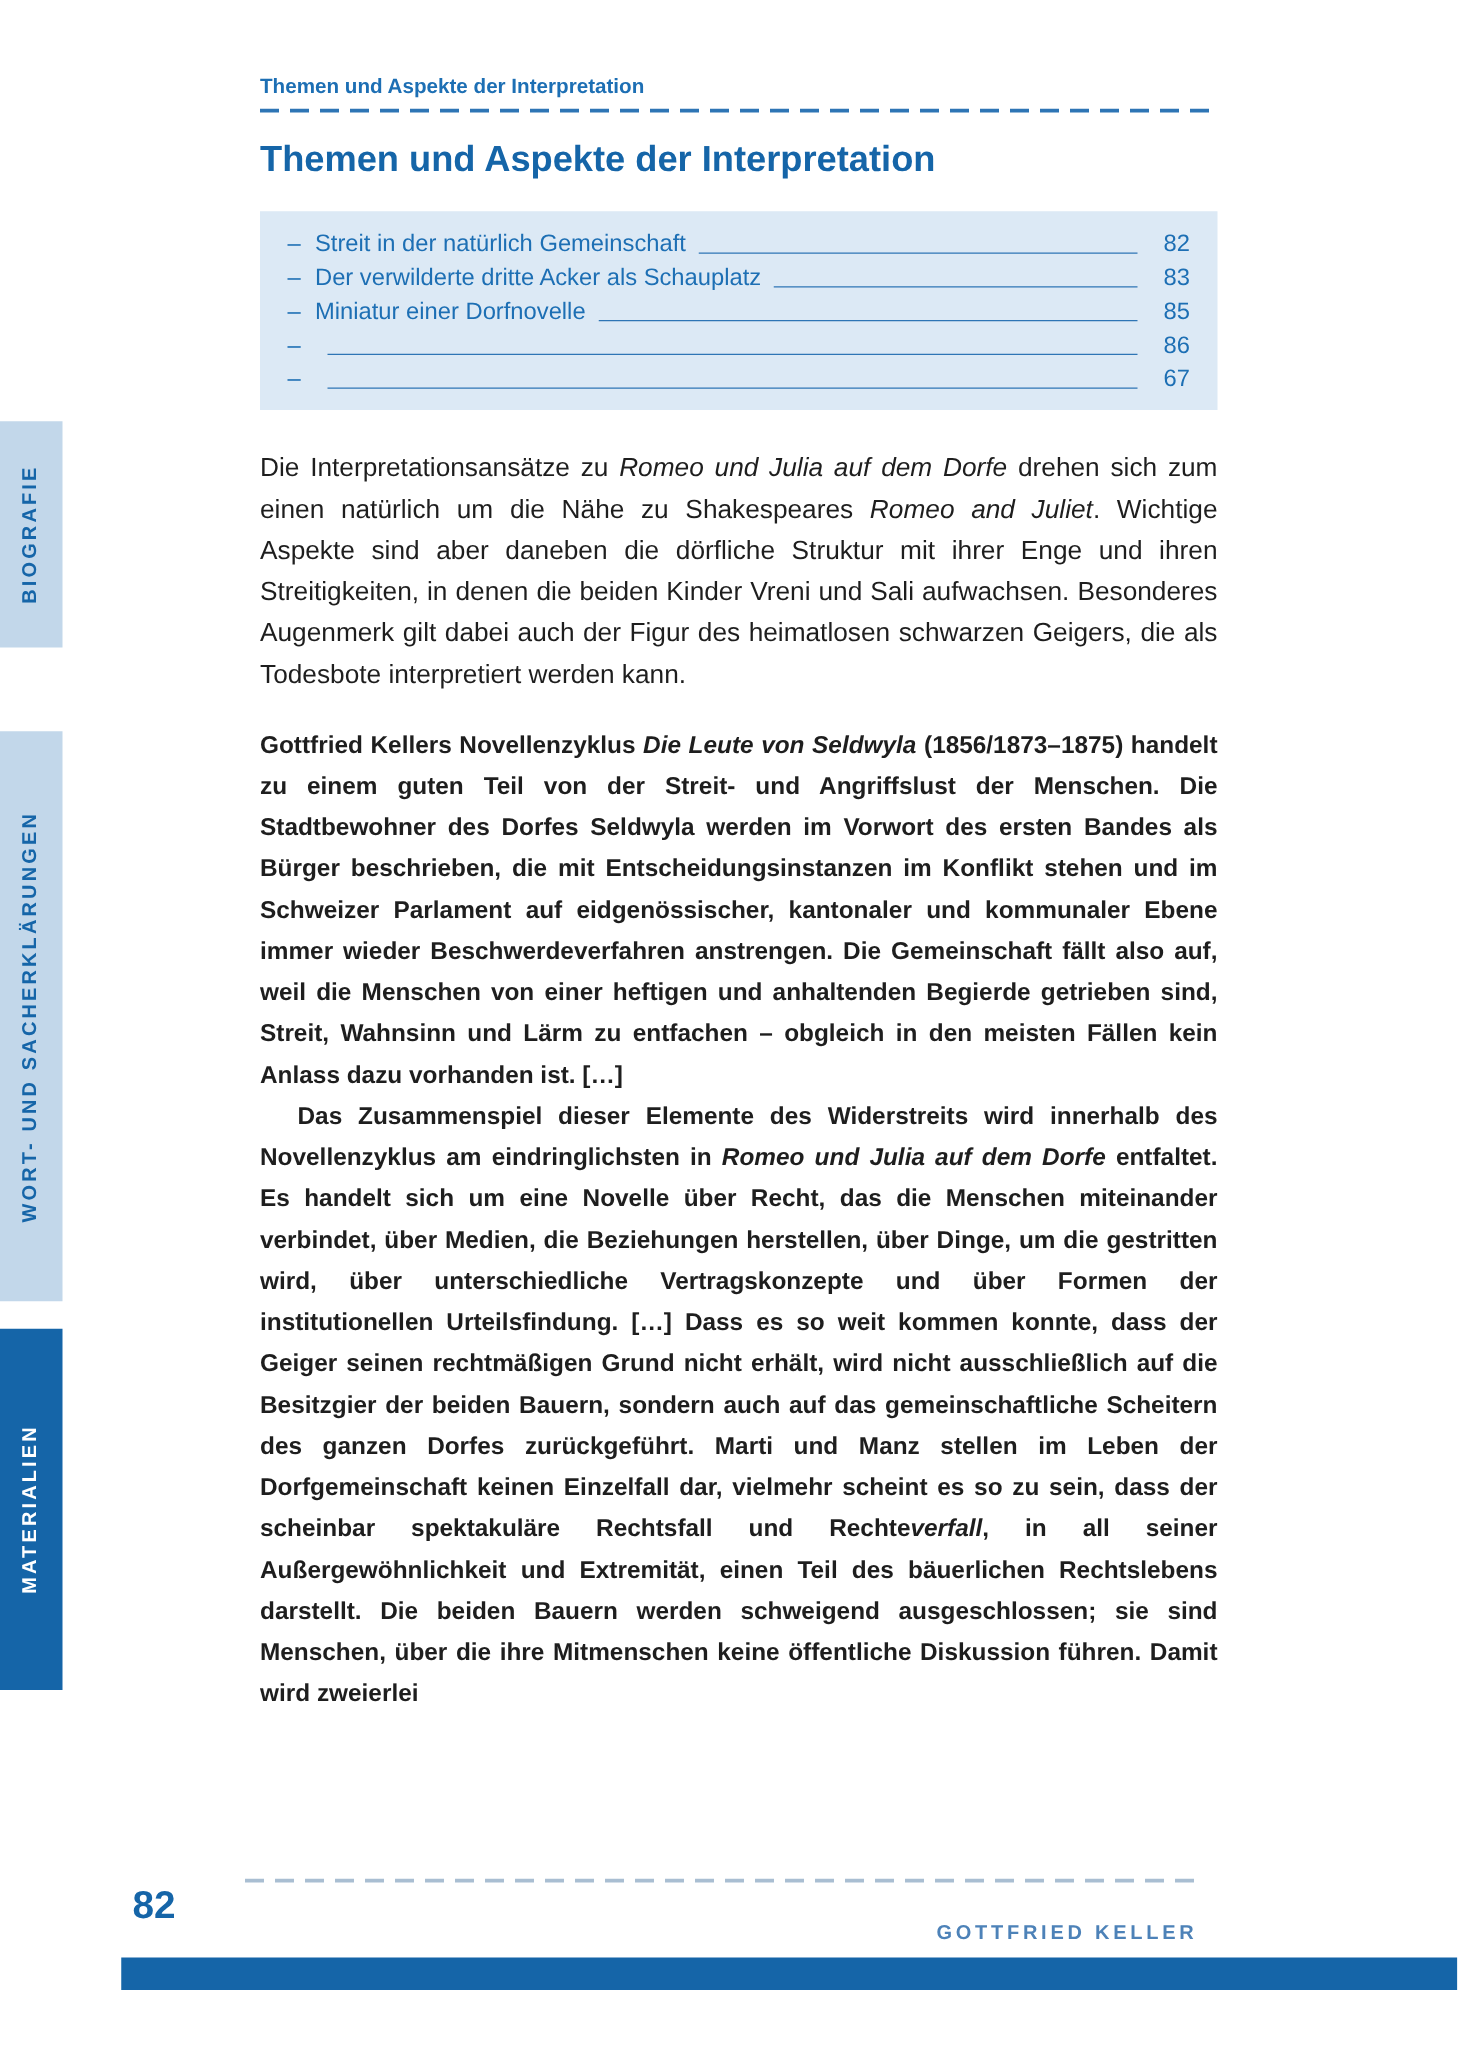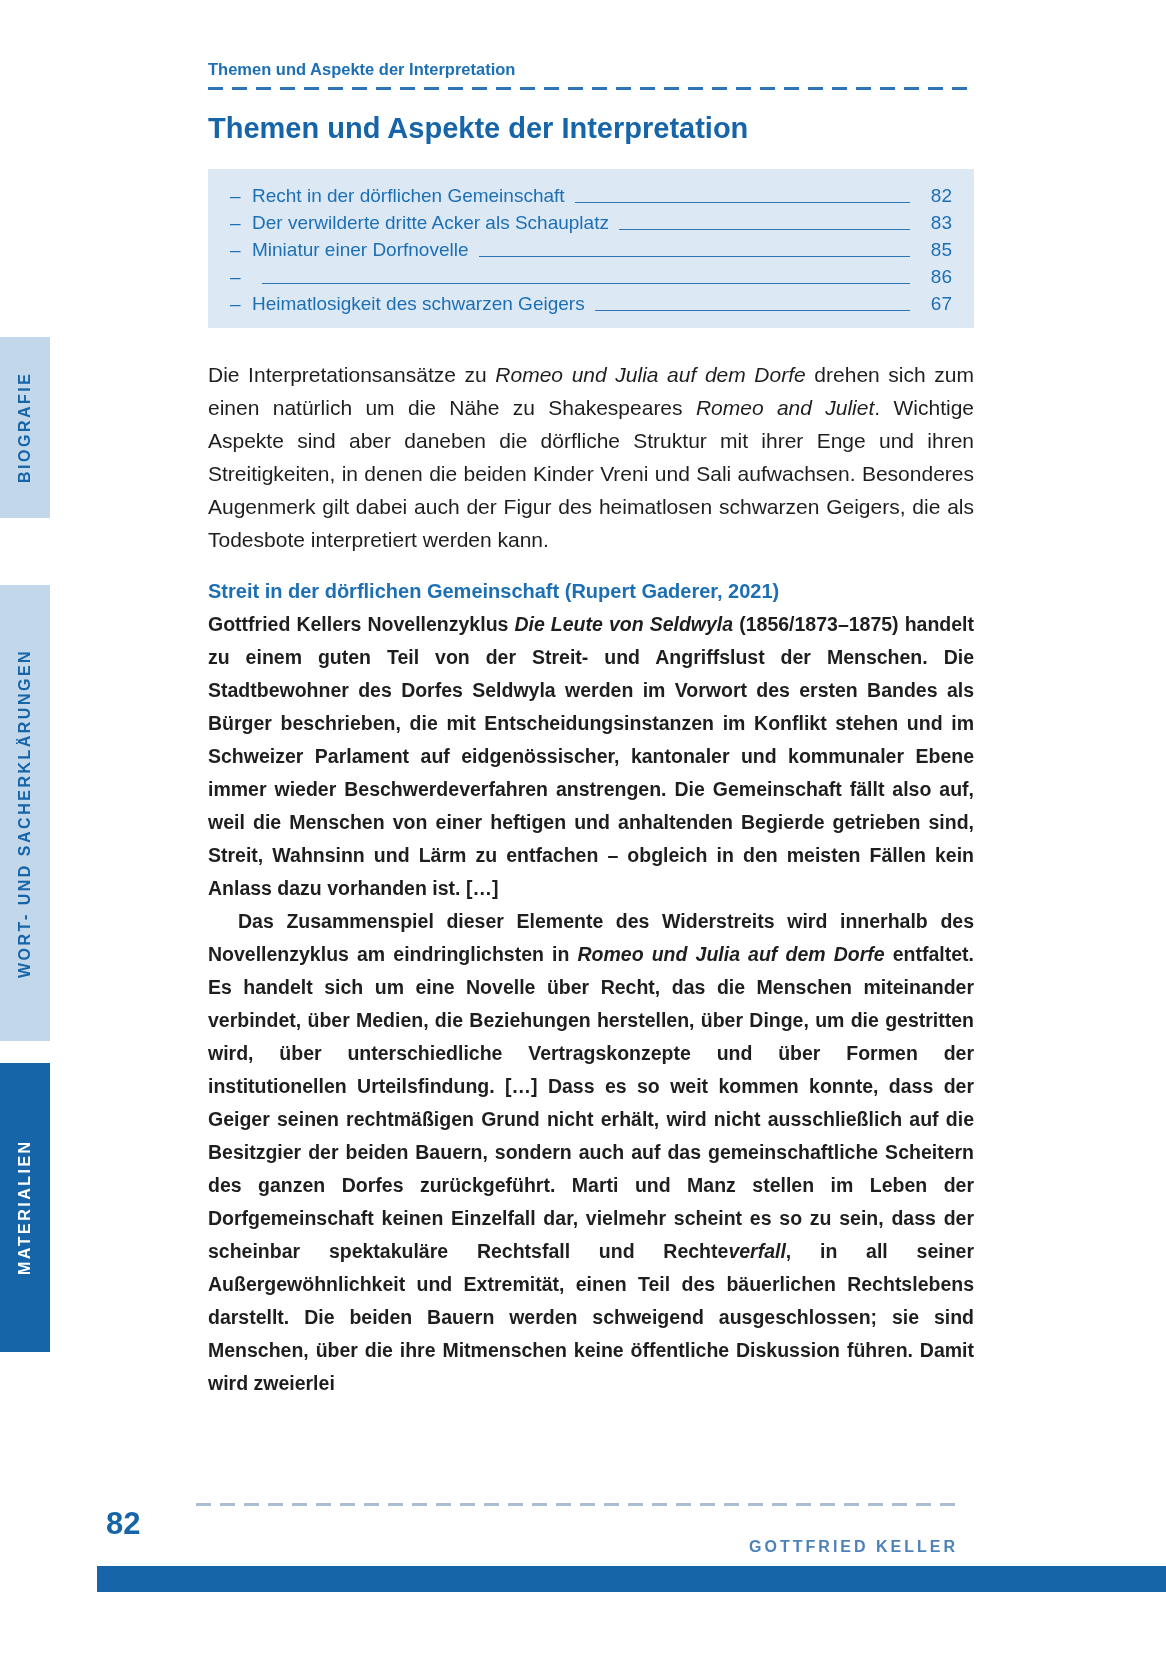--- a/index.html
+++ b/index.html
@@ -163,21 +163,21 @@
 
   <div class="content">
     <div class="running-head">Themen und Aspekte der Interpretation</div>
     <div class="dashes top"></div>
 
     <h1 class="title">Themen und Aspekte der Interpretation</h1>
 
     <div class="toc">
       <div class="toc-row">
         <span class="toc-marker">–</span>
-        <span class="toc-label">Recht in der dörflichen Gemeinschaft</span>
+        <span class="toc-label">Streit in der natürlich Gemeinschaft</span>
         <span class="toc-leader"></span>
         <span class="toc-page">82</span>
       </div>
       <div class="toc-row">
         <span class="toc-marker">–</span>
         <span class="toc-label">Der verwilderte dritte Acker als Schauplatz</span>
         <span class="toc-leader"></span>
         <span class="toc-page">83</span>
       </div>
       <div class="toc-row">
@@ -186,29 +186,27 @@
         <span class="toc-leader"></span>
         <span class="toc-page">85</span>
       </div>
       <div class="toc-row">
         <span class="toc-marker">–</span>
         <span class="toc-leader"></span>
         <span class="toc-page">86</span>
       </div>
       <div class="toc-row">
         <span class="toc-marker">–</span>
-        <span class="toc-label">Heimatlosigkeit des schwarzen Geigers</span>
         <span class="toc-leader"></span>
         <span class="toc-page">67</span>
       </div>
     </div>
 
     <p class="intro"><span>Die Interpretationsansätze zu </span><em>Romeo und Julia auf dem Dorfe</em><span> drehen sich zum einen natürlich um die Nähe zu Shakespeares </span><em>Romeo and Juliet</em><span>. Wichtige Aspekte sind aber daneben die dörfliche Struktur mit ihrer Enge und ihren Streitigkeiten, in denen die beiden Kinder Vreni und Sali aufwachsen. Besonderes Augenmerk gilt dabei auch der Figur des heimatlosen schwarzen Geigers, die als Todesbote interpretiert werden kann.</span></p>
 
-    <h2 class="subhead">Streit in der dörflichen Gemeinschaft (Rupert Gaderer, 2021)</h2>
 
     <p class="quote"><span>Gottfried Kellers Novellenzyklus </span><em>Die Leute von Seldwyla</em><span> (1856/1873–1875) handelt zu einem guten Teil von der Streit- und Angriffslust der Menschen. Die Stadtbewohner des Dorfes Seldwyla werden im Vorwort des ersten Bandes als Bürger beschrieben, die mit Entscheidungsinstanzen im Konflikt stehen und im Schweizer Parlament auf eidgenössischer, kantonaler und kommunaler Ebene immer wieder Beschwerdeverfahren anstrengen. Die Gemeinschaft fällt also auf, weil die Menschen von einer heftigen und anhaltenden Begierde getrieben sind, Streit, Wahnsinn und Lärm zu entfachen – obgleich in den meisten Fällen kein Anlass dazu vorhanden ist. […]</span></p>
     <p class="quote indent"><span>Das Zusammenspiel dieser Elemente des Widerstreits wird innerhalb des Novellenzyklus am eindringlichsten in </span><em>Romeo und Julia auf dem Dorfe</em><span> entfaltet. Es handelt sich um eine Novelle über Recht, das die Menschen miteinander verbindet, über Medien, die Beziehungen herstellen, über Dinge, um die gestritten wird, über unterschiedliche Vertragskonzepte und über Formen der institutionellen Urteilsfindung. […] Dass es so weit kommen konnte, dass der Geiger seinen rechtmäßigen Grund nicht erhält, wird nicht ausschließlich auf die Besitzgier der beiden Bauern, sondern auch auf das gemeinschaftliche Scheitern des ganzen Dorfes zurückgeführt. Marti und Manz stellen im Leben der Dorfgemeinschaft keinen Einzelfall dar, vielmehr scheint es so zu sein, dass der scheinbar spektakuläre Rechtsfall und Rechte</span><em>verfall</em><span>, in all seiner Außergewöhnlichkeit und Extremität, einen Teil des bäuerlichen Rechtslebens darstellt. Die beiden Bauern werden schweigend ausgeschlossen; sie sind Menschen, über die ihre Mitmenschen keine öffentliche Diskussion führen. Damit wird zweierlei</span></p>
   </div>
 
   <div class="dashes bottom"></div>
   <div class="page-number">82</div>
   <div class="footer-author">GOTTFRIED KELLER</div>
   <div class="footer-bar"></div>
 

